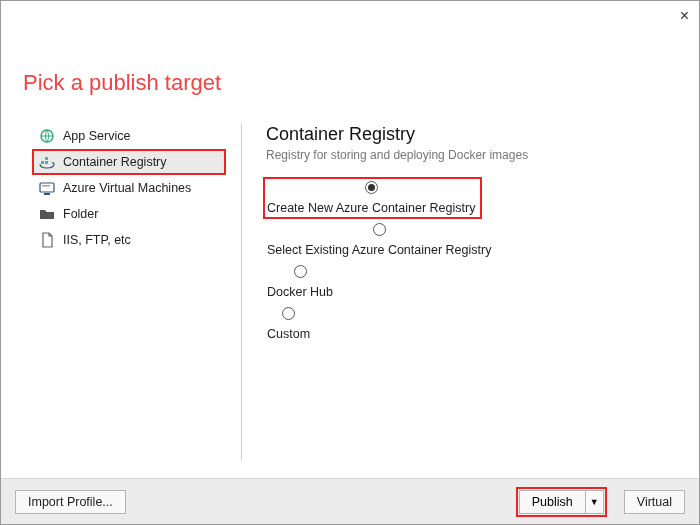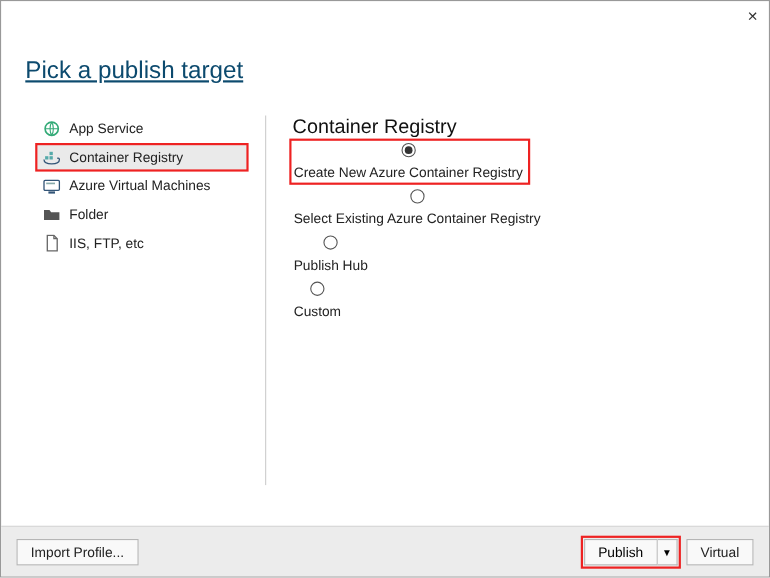--- a/index.html
+++ b/index.html
@@ -18,23 +18,22 @@
       top: 6px;
       right: 10px;
       font-size: 16px;
       font-weight: 300;
       cursor: pointer;
       color: #333;
     }
     .title {
       font-size: 22px;
       font-weight: 300;
-      padding: 50px 0 28px 22px;
-      color: #0c4a6e;
-      text-decoration: underline;
+      padding: 69px 0 28px 22px;
+      color: #ef4444;
     }
     .content {
       display: flex;
       padding: 0 22px 0 22px;
       margin-left: 10px;
     }
     .sidebar {
       width: 192px;
       flex-shrink: 0;
     }
@@ -163,21 +162,21 @@
       cursor: pointer;
       display: inline-flex;
       align-items: center;
       justify-content: center;
       font-size: 9px;
       font-family: inherit;
     }
     .footer-right {
       display: flex;
       align-items: center;
-      gap: 8px;
+      gap: 20px;
     }
   </style>
 </head>
 <body>
 
 <span class="close-x">×</span>
 
 <h1 class="title">Pick a publish target</h1>
 
 <div class="content">
@@ -235,34 +234,35 @@
       </span>
       <span>IIS, FTP, etc</span>
     </div>
 
   </div>
 
   <div class="divider"></div>
 
   <div class="main">
     <div class="main-heading">Container Registry</div>
+    <div class="main-sub">Registry for storing and deploying Docker images</div>
 
     <label class="radio-row hl-red-tight">
       <span class="radio checked"></span>
       <span>Create New Azure Container Registry</span>
     </label>
 
     <label class="radio-row">
       <span class="radio"></span>
       <span>Select Existing Azure Container Registry</span>
     </label>
 
     <label class="radio-row">
       <span class="radio"></span>
-      <span>Publish Hub</span>
+      <span>Docker Hub</span>
     </label>
 
     <label class="radio-row">
       <span class="radio"></span>
       <span>Custom</span>
     </label>
 
   </div>
 </div>
 

